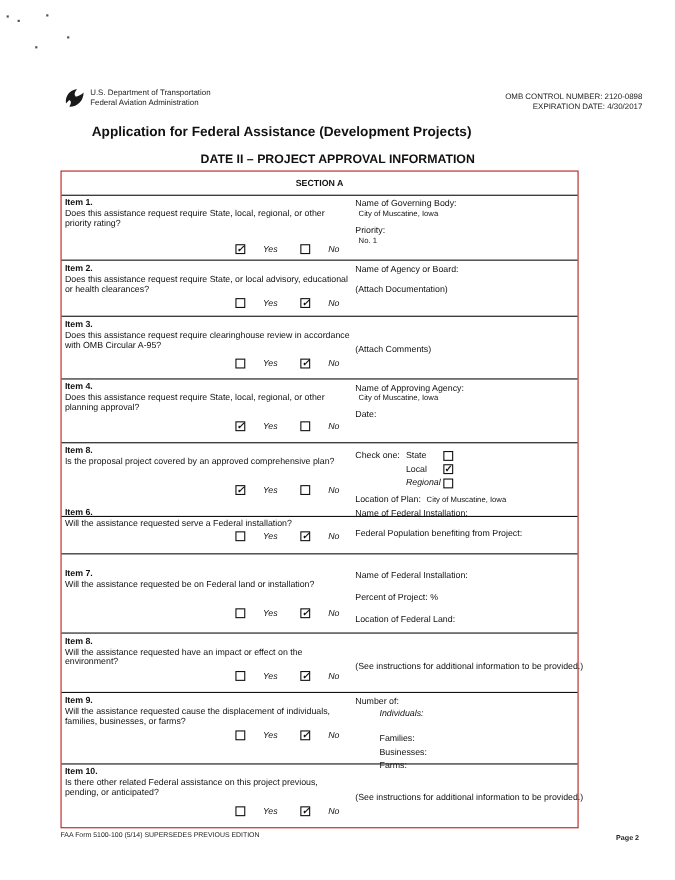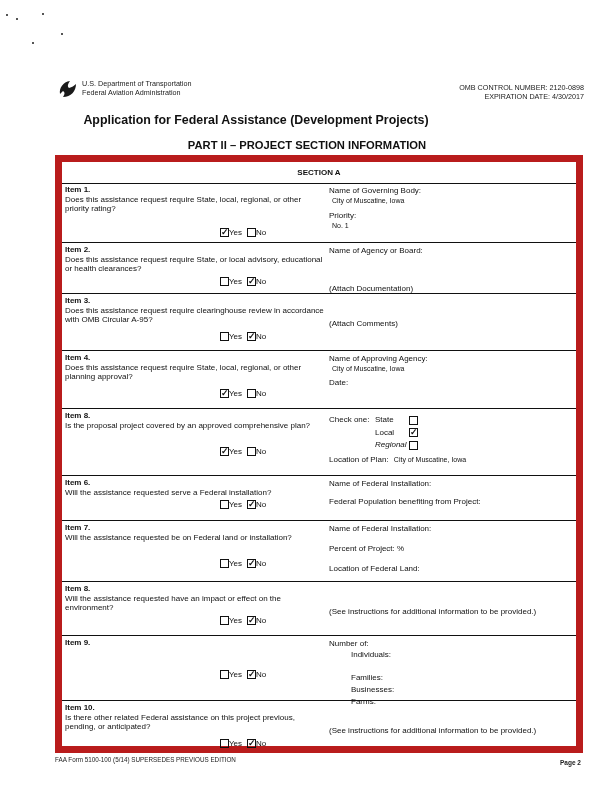--- a/index.html
+++ b/index.html
@@ -8,29 +8,29 @@
     .abs { position: absolute; }
     .specks span { position: absolute; width: 2px; height: 2px; background: #555; }
 
     .logo { left: 57px; top: 80px; width: 20px; height: 18px; }
     .agency { left: 82px; top: 79px; font-size: 7.2px; line-height: 9px; color: #222; }
     .omb { right: 30px; top: 83px; font-size: 7.2px; line-height: 9px; text-align: right; color: #222; }
 
     .title { left: 0; width: 512px; top: 113px; text-align: center; font-size: 12.4px; font-weight: bold; color: #111; }
     .subtitle { left: 0; width: 614px; top: 139px; text-align: center; font-size: 11.2px; font-weight: bold; color: #111; }
 
-    .form { left: 55px; top: 155px; width: 528px; height: 598px; border: 7px solid #b91c1c; box-sizing: border-box; }
+    .form { left: 55px; top: 155px; width: 471px; height: 598px; border: 1px solid #b91c1c; box-sizing: border-box; }
     .sec-head { position: absolute; left: 0; right: 0; top: 0; height: 21px; border-bottom: 1px solid #111;
                 text-align: center; font-size: 8px; font-weight: bold; line-height: 21px; }
     .row { position: absolute; left: 0; right: 0; border-bottom: 1px solid #111; box-sizing: border-box; }
     .row:last-child { border-bottom: none; }
     .left { position: absolute; left: 3px; top: 2px; width: 262px; font-size: 8px; line-height: 9.6px; }
     .item-label { font-weight: bold; display: block; }
     .q { display: block; }
-    .yn { position: absolute; left: 158px; font-size: 8px; display: flex; align-items: center; gap: 0; }
+    .yn { position: absolute; left: 158px; font-size: 8px; display: flex; align-items: center; gap: 16px; font-style: italic; }
     .cb { display: inline-block; width: 9px; height: 9px; border: 1px solid #111; box-sizing: border-box; position: relative; }
     .cb.checked::after { content: "\2713"; position: absolute; left: 0px; top: -3px; font-size: 9px; font-weight: bold; line-height: 12px; }
     .yn .lbl { margin-right: 5px; }
     .right { position: absolute; left: 267px; top: 3px; width: 258px; font-size: 8px; line-height: 10px; }
     .right .val { font-size: 7px; display: block; padding-left: 3px; }
     .right .lab { display: block; }
 
     .footer { left: 55px; top: 756px; font-size: 6.3px; color: #222; }
     .page { right: 33px; top: 759px; font-size: 6.5px; font-weight: bold; color: #222; }
   </style>
@@ -51,21 +51,21 @@
 <div class="abs agency">
   <div>U.S. Department of Transportation</div>
   <div>Federal Aviation Administration</div>
 </div>
 <div class="abs omb">
   <div>OMB CONTROL NUMBER: 2120-0898</div>
   <div>EXPIRATION DATE: 4/30/2017</div>
 </div>
 
 <div class="abs title">Application for Federal Assistance (Development Projects)</div>
-<div class="abs subtitle">PART II – PROJECT SECTION INFORMATION</div>
+<div class="abs subtitle">DATE II – PROJECT APPROVAL INFORMATION</div>
 
 <div class="abs form">
   <div class="sec-head">SECTION A</div>
   <div id="rows">
       <div class="row" style="top: 21px; height: 60px;">
         <div class="left">
           <span class="item-label">Item 1.</span>
           <span class="q">Does this assistance request require State, local, regional, or other priority rating?</span>
         </div>
         <div class="yn" style="top: 45px;">
@@ -87,21 +87,21 @@
           <span class="q">Does this assistance request require State, or local advisory, educational or health clearances?</span>
         </div>
         <div class="yn" style="top: 34px;">
           <span class="cb" role="checkbox" aria-checked="false"></span>
           <span class="lbl">Yes</span>
           <span class="cb checked" role="checkbox" aria-checked="true"></span>
           <span class="lbl">No</span>
         </div>
         <div class="right">
           <span class="lab">Name of Agency or Board:</span>
-          <span class="lab" style="margin-top: 28px;">(Attach Documentation)</span>
+          <span class="lab" style="margin-top: 8px;">(Attach Documentation)</span>
         </div>
       </div>
       <div class="row" style="top: 132px; height: 57px;">
         <div class="left">
           <span class="item-label">Item 3.</span>
           <span class="q">Does this assistance request require clearinghouse review in accordance with OMB Circular A-95?</span>
         </div>
         <div class="yn" style="top: 38px;">
           <span class="cb" role="checkbox" aria-checked="false"></span>
           <span class="lbl">Yes</span>
@@ -152,21 +152,21 @@
             <span class="cb checked" role="checkbox" aria-checked="true"></span>
           </div>
           <div style="display: flex; align-items: center; height: 12.5px;">
             <span style="display: inline-block; width: 46px;"></span>
             <span style="display: inline-block; width: 34px; font-style: italic;">Regional</span>
             <span class="cb" role="checkbox" aria-checked="false"></span>
           </div>
           <div style="margin-top: 3px;"><span>Location of Plan: </span><span class="val" style="display: inline;">City of Muscatine, Iowa</span></div>
         </div>
       </div>
-      <div class="row" style="top: 314px; height: 45px;">
+      <div class="row" style="top: 303px; height: 45px;">
         <div class="left">
           <span class="item-label">Item 6.</span>
           <span class="q">Will the assistance requested serve a Federal installation?</span>
         </div>
         <div class="yn" style="top: 24px;">
           <span class="cb" role="checkbox" aria-checked="false"></span>
           <span class="lbl">Yes</span>
           <span class="cb checked" role="checkbox" aria-checked="true"></span>
           <span class="lbl">No</span>
         </div>
@@ -203,30 +203,31 @@
           <span class="cb checked" role="checkbox" aria-checked="true"></span>
           <span class="lbl">No</span>
         </div>
         <div class="right">
           <span class="lab" style="margin-top: 22px;">(See instructions for additional information to be provided.)</span>
         </div>
       </div>
       <div class="row" style="top: 474px; height: 65px;">
         <div class="left">
           <span class="item-label">Item 9.</span>
+          <span class="q">Will the assistance requested cause the displacement of individuals, families, businesses, or farms?</span>
         </div>
         <div class="yn" style="top: 34px;">
           <span class="cb" role="checkbox" aria-checked="false"></span>
           <span class="lbl">Yes</span>
           <span class="cb checked" role="checkbox" aria-checked="true"></span>
           <span class="lbl">No</span>
         </div>
         <div class="right">
           <span class="lab">Number of:</span>
-          <span class="lab" style="padding-left: 22px; line-height: 12px;">Individuals:</span>
+          <span class="lab" style="padding-left: 22px; line-height: 12px; font-style: italic;">Individuals:</span>
           <span class="lab" style="padding-left: 22px; line-height: 12px; margin-top: 11px;">Families:</span>
           <span class="lab" style="padding-left: 22px; line-height: 12px;">Businesses:</span>
           <span class="lab" style="padding-left: 22px; line-height: 12px;">Farms:</span>
         </div>
       </div>
       <div class="row" style="top: 539px; height: 58px;">
         <div class="left">
           <span class="item-label">Item 10.</span>
           <span class="q">Is there other related Federal assistance on this project previous, pending, or anticipated?</span>
         </div>

